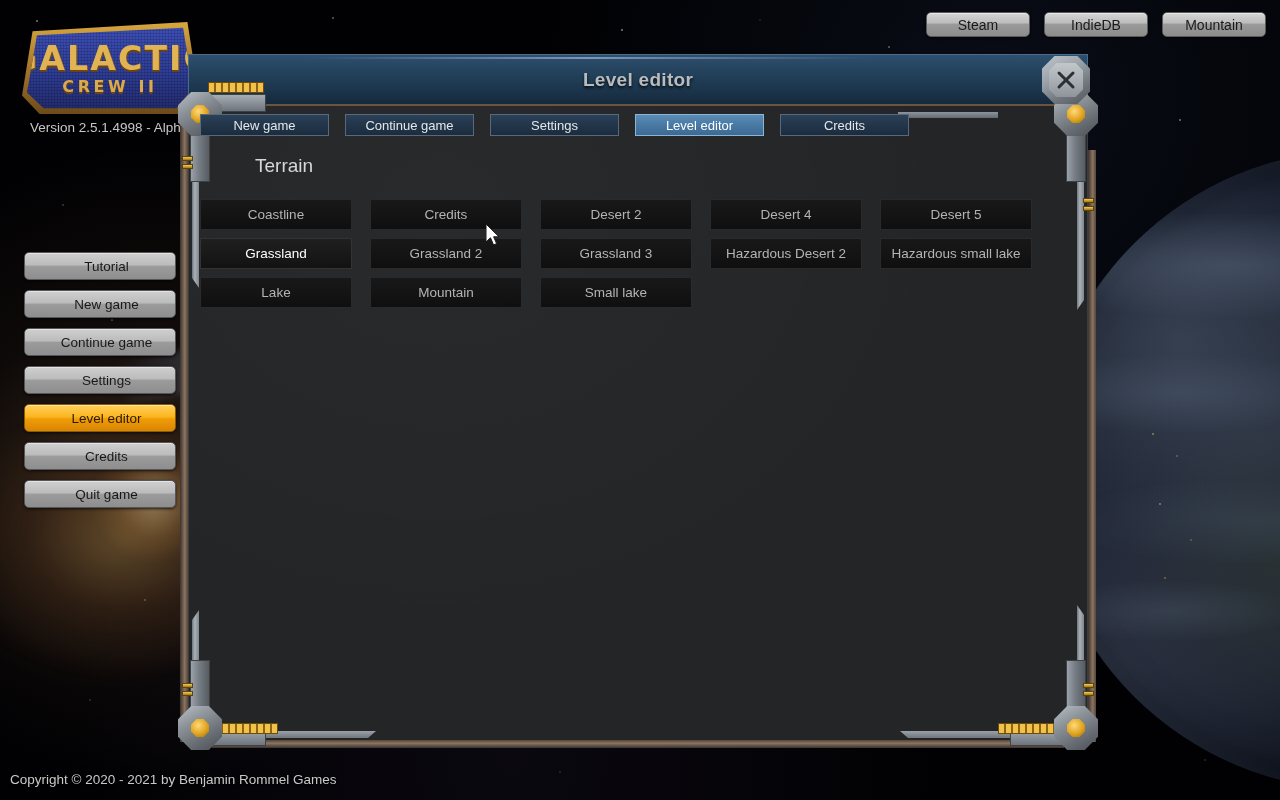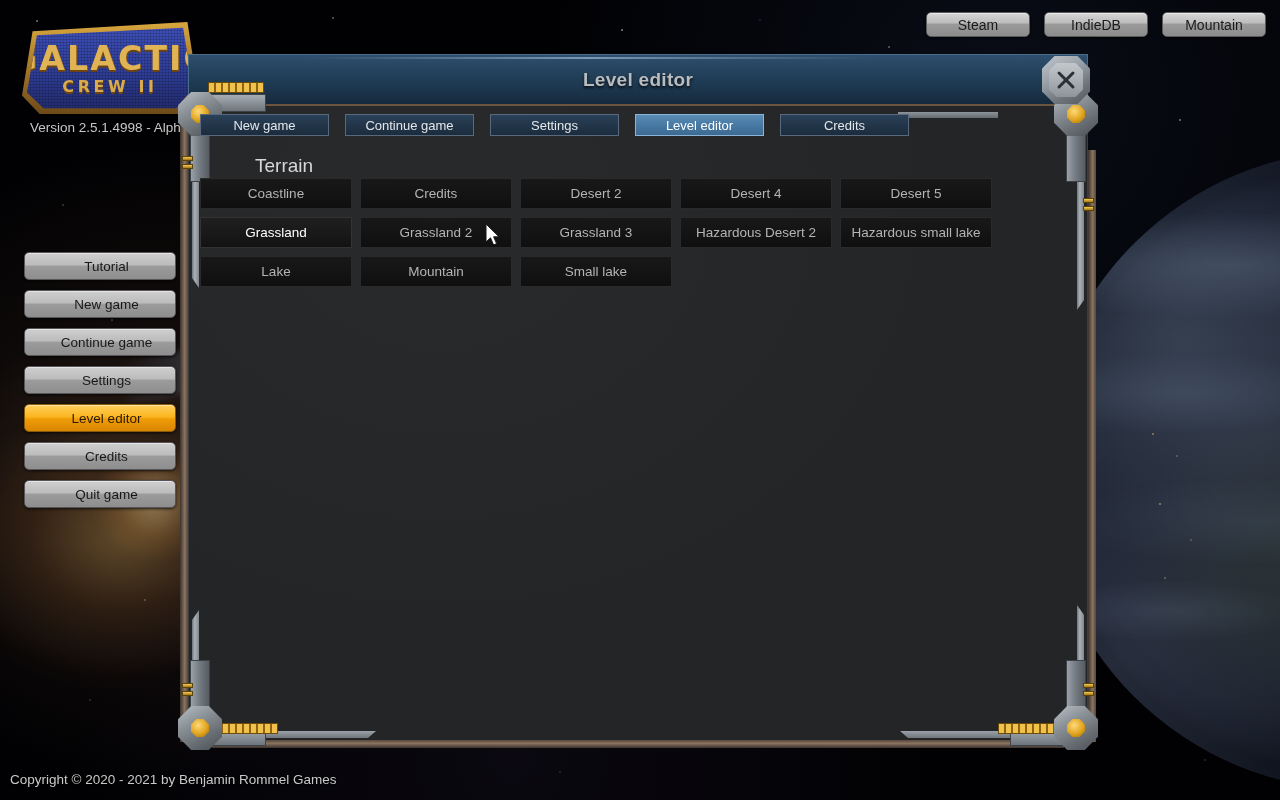--- a/index.html
+++ b/index.html
@@ -370,24 +370,24 @@
   .tab.active {
     background: linear-gradient(180deg, #5b8cb5 0%, #497ba6 45%, #3d6a92 100%);
     border-color: #8bb4d6;
     color: #ffffff;
   }
   .section-label {
     margin-top: 19px; margin-left: 55px;
     color: #d7d7d7; font-size: 19px;
   }
   .terrain-grid {
-    margin-top: 1px;
+    margin-top: 22px;
     display: grid;
     grid-template-columns: repeat(5, 152px);
-    gap: 8px 8px;
+    gap: 8px 18px;
   }
   .terrain-btn {
     height: 31px;
     background: linear-gradient(180deg, #181818 0%, #131313 60%, #0f0f0f 100%);
     border: 1px solid #2a2a2a;
     color: #b4b4b4;
     font-size: 13.5px;
     display: flex; align-items: center; justify-content: center;
     cursor: pointer;
   }

